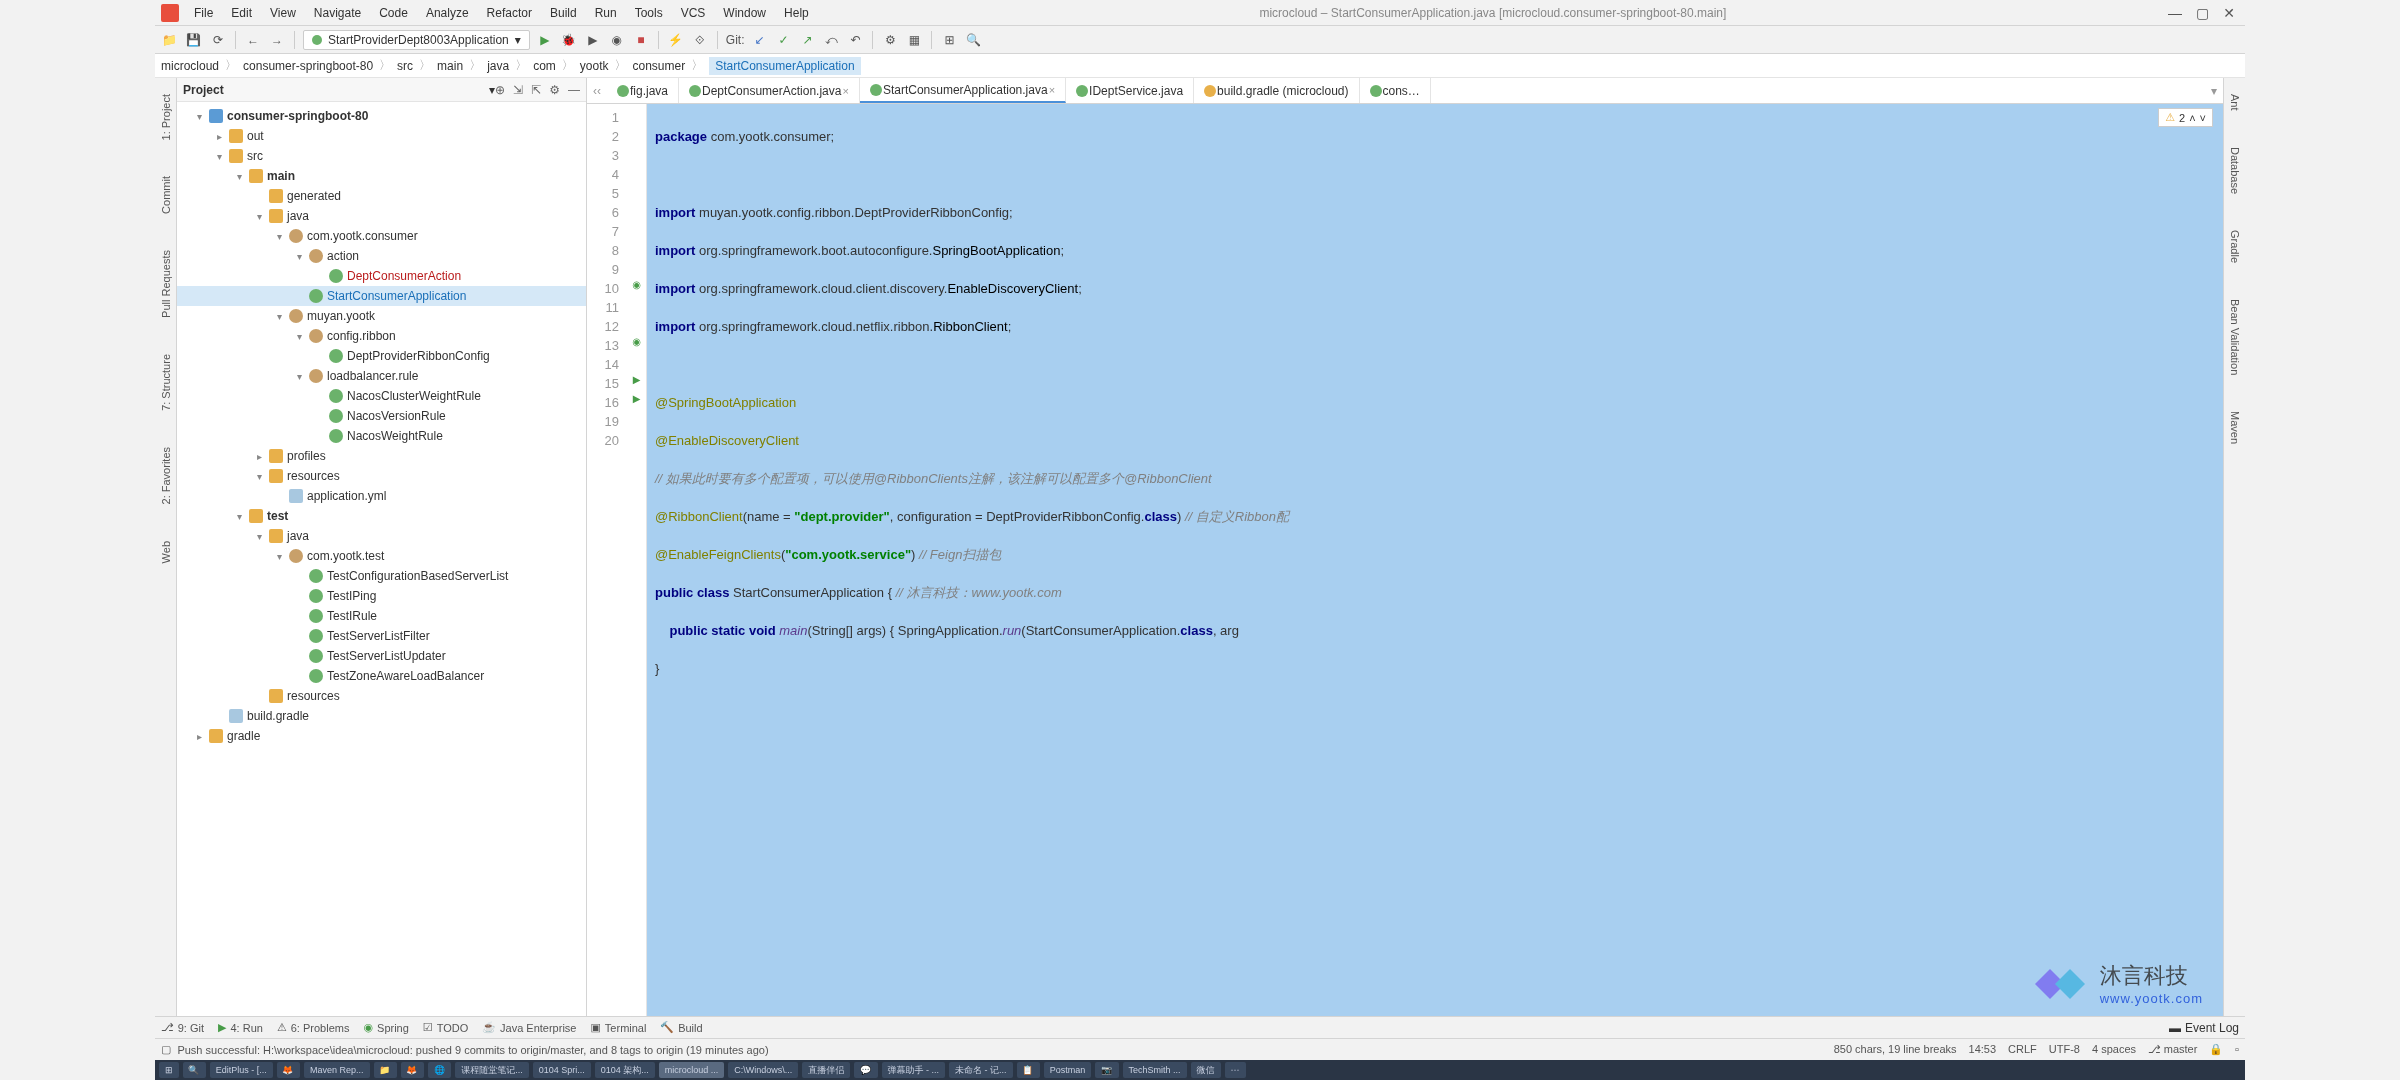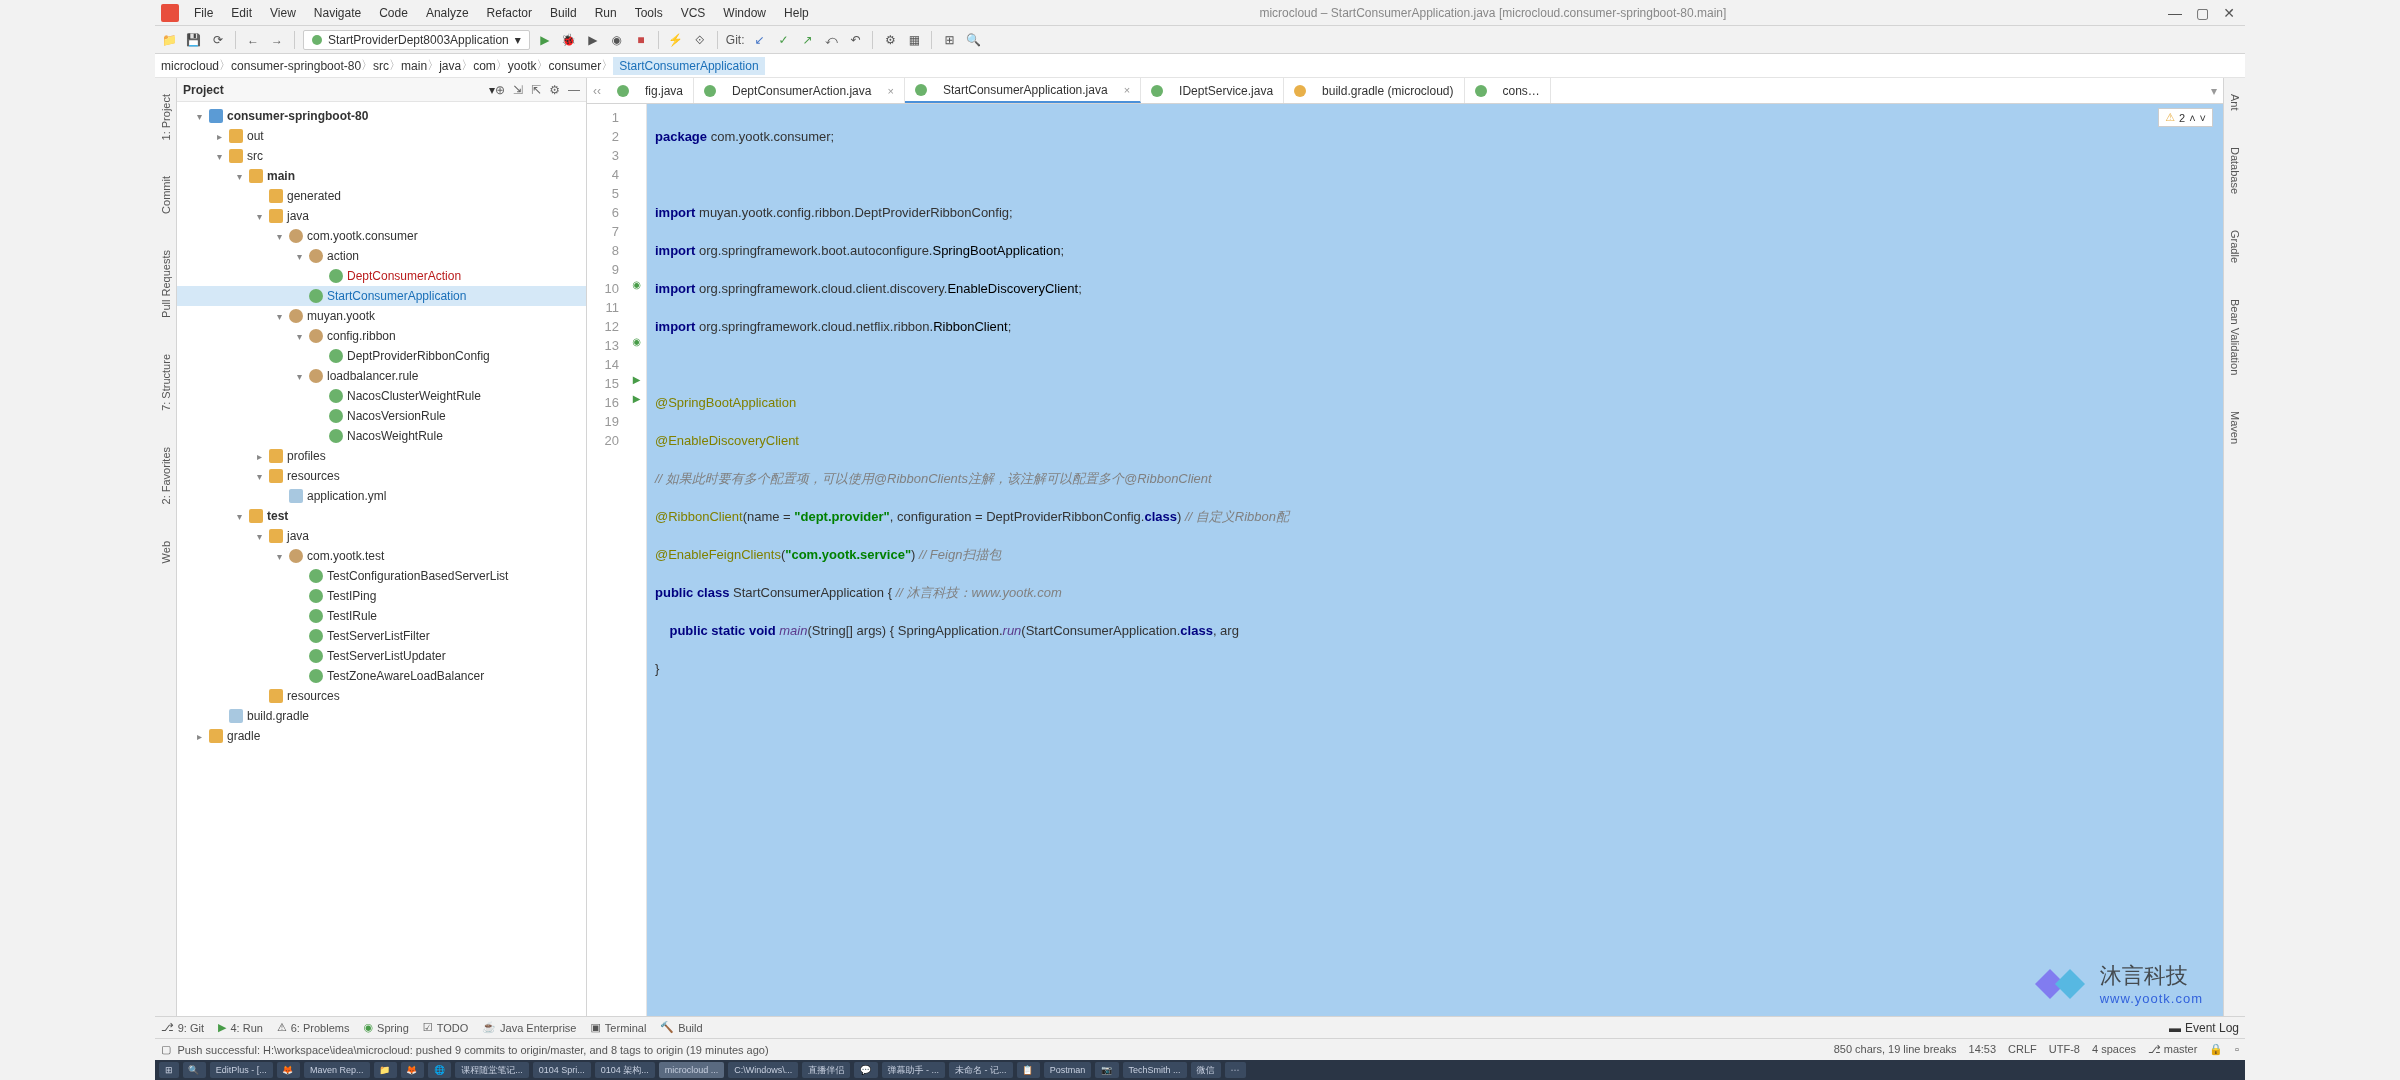--- a/index.html
+++ b/index.html
@@ -9,21 +9,21 @@
 .app-icon { width: 18px; height: 18px; background: #e84e3c; border-radius: 2px; margin: 0 6px; }
 .menubar { display: flex; gap: 0; }
 .menu-item { padding: 4px 9px; cursor: pointer; }
 .title-text { flex: 1; text-align: center; color: #888; font-size: 12px; }
 .win-controls { display: flex; gap: 14px; padding-right: 10px; color: #555; }
 .win-btn { cursor: pointer; font-size: 14px; }
 .toolbar { display: flex; align-items: center; height: 28px; background: #f2f2f2; border-bottom: 1px solid #d4d4d4; padding: 0 6px; gap: 6px; }
 .tb-icon { width: 18px; height: 18px; display: inline-flex; align-items: center; justify-content: center; color: #555; cursor: pointer; }
 .tb-sep { width: 1px; height: 18px; background: #ccc; margin: 0 2px; }
 .run-config { display: flex; align-items: center; border: 1px solid #ccc; background: #fff; padding: 2px 8px; border-radius: 2px; gap: 6px; }
-.breadcrumb { display: flex; align-items: center; height: 24px; background: #fff; border-bottom: 1px solid #e4e4e4; padding: 0 6px; font-size: 12px; }
+.breadcrumb { display: flex; align-items: center; height: 24px; background: #fff; border-bottom: 1px solid #e4e4e4; padding: 0 6px; gap: 6px; font-size: 12px; }
 .crumb { color: #333; }
 .crumb-sep { color: #999; }
 .crumb.current { background: #d5e8f7; padding: 2px 6px; color: #1a6fb8; }
 .main { display: flex; height: calc(100% - 26px - 28px - 24px - 22px - 22px); }
 .left-gutter { width: 22px; background: #f2f2f2; border-right: 1px solid #d4d4d4; display: flex; flex-direction: column; align-items: center; gap: 20px; padding-top: 8px; }
 .gutter-tab { writing-mode: vertical-rl; transform: rotate(180deg); font-size: 11px; color: #555; cursor: pointer; padding: 8px 0; }
 .right-gutter { width: 22px; background: #f2f2f2; border-left: 1px solid #d4d4d4; display: flex; flex-direction: column; align-items: center; gap: 20px; padding-top: 8px; }
 .project-panel { width: 410px; background: #fff; border-right: 1px solid #d4d4d4; display: flex; flex-direction: column; }
 .panel-header { display: flex; align-items: center; height: 24px; border-bottom: 1px solid #e4e4e4; padding: 0 6px; background: #f7f7f7; }
 .panel-title { flex: 1; font-weight: bold; }
@@ -33,21 +33,21 @@
 .tree-row.selected { background: #d5e8f7; }
 .tree-chevron { width: 12px; color: #888; font-size: 10px; }
 .tree-icon { width: 14px; height: 14px; margin-right: 4px; display: inline-block; border-radius: 2px; }
 .icon-module { background: #5b9bd5; }
 .icon-folder { background: #e8b04a; }
 .icon-package { background: #c8a06a; border-radius: 50%; }
 .icon-class { background: #6bb26b; border-radius: 50%; }
 .icon-file { background: #a8c8e0; }
 .editor-area { flex: 1; display: flex; flex-direction: column; background: #fff; }
 .editor-tabs { display: flex; height: 26px; border-bottom: 1px solid #d4d4d4; align-items: center; }
-.etab { display: flex; align-items: center; gap: 16px; padding: 0 10px; height: 100%; border-right: 1px solid #e4e4e4; cursor: pointer; font-size: 12px; text-align: right; }
+.etab { display: flex; align-items: center; gap: 1px; padding: 0 10px; height: 100%; border-right: 1px solid #e4e4e4; cursor: pointer; font-size: 12px; text-align: right; }
 .etab.active { border-bottom: 2px solid #4a90d9; background: #fff; }
 .etab .tab-icon { width: 12px; height: 12px; border-radius: 50%; }
 .tab-close { color: #999; font-size: 11px; }
 .editor-body { flex: 1; display: flex; position: relative; background: #a8cff0; }
 .gutter-nums { width: 40px; background: #fff; text-align: right; padding: 4px 8px 0 0; font-family: "Consolas", monospace; font-size: 13px; color: #999; line-height: 19px; }
 .gutter-marks { width: 20px; background: #fff; border-right: 1px solid #e4e4e4; }
 .mark { height: 19px; display: flex; align-items: center; justify-content: center; font-size: 10px; }
 .code { flex: 1; font-family: "Consolas", monospace; font-size: 13px; line-height: 19px; padding: 4px 8px 0; background: #a8cff0; white-space: pre; overflow: hidden; }
 .code-line { height: 19px; }
 .kw { color: #000080; font-weight: bold; }

